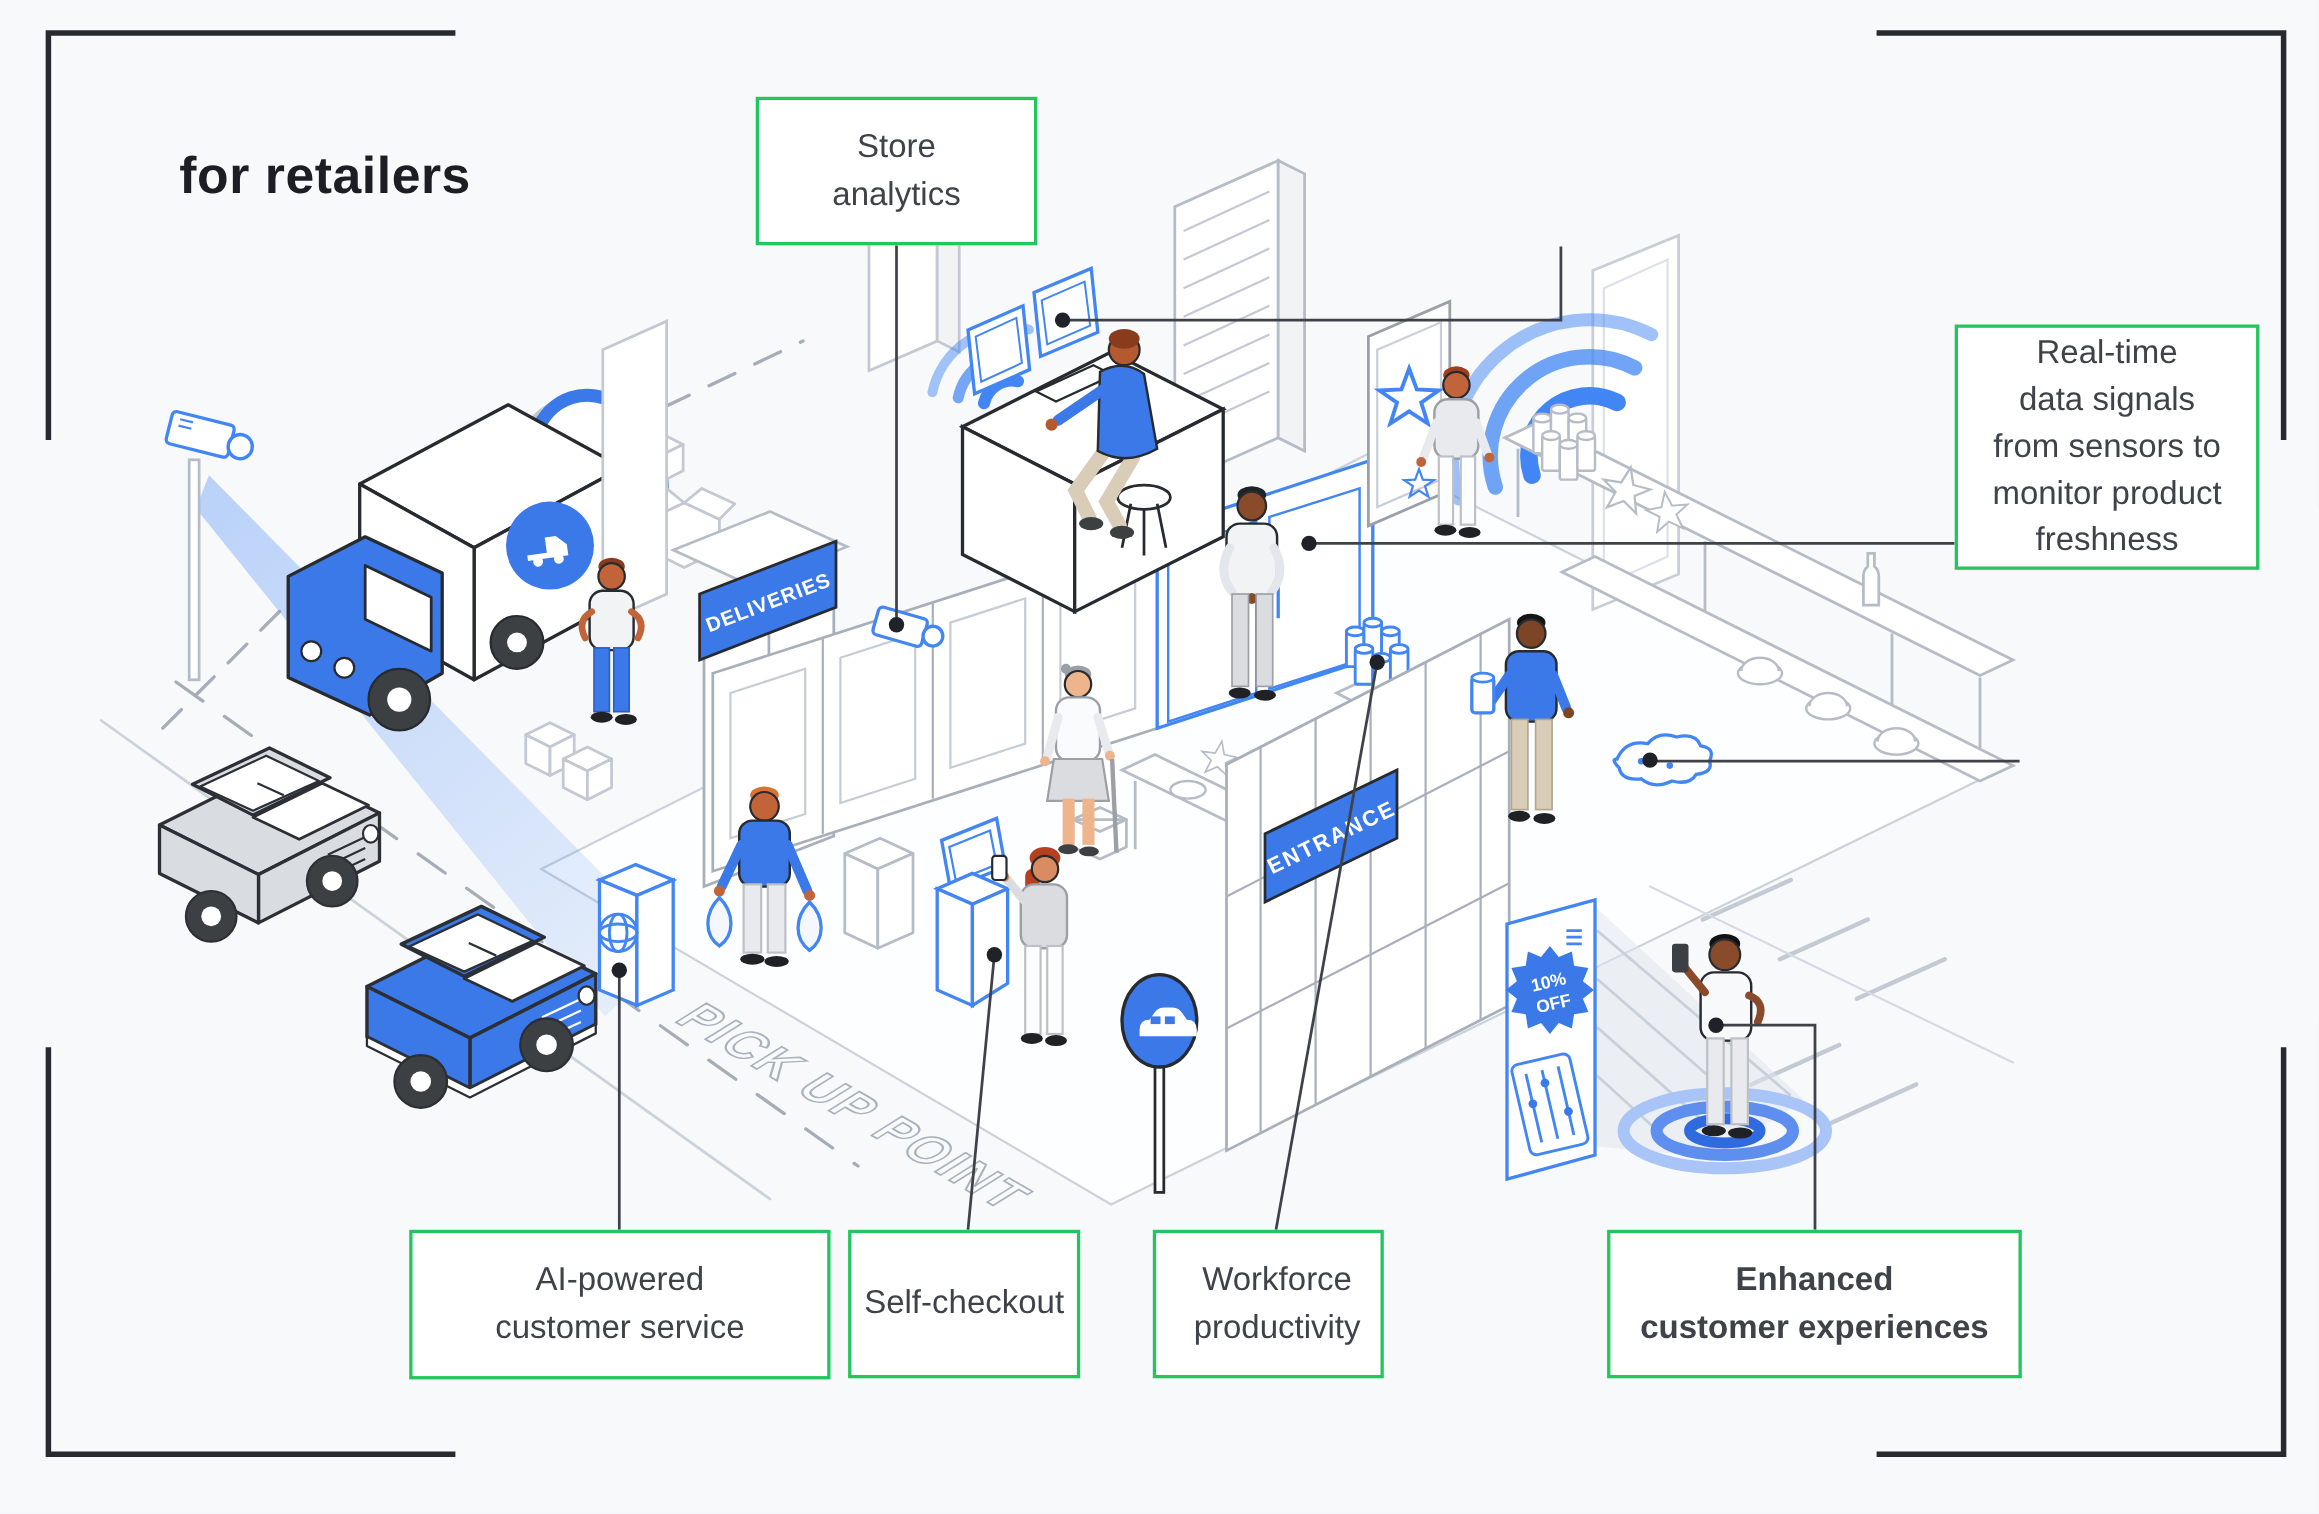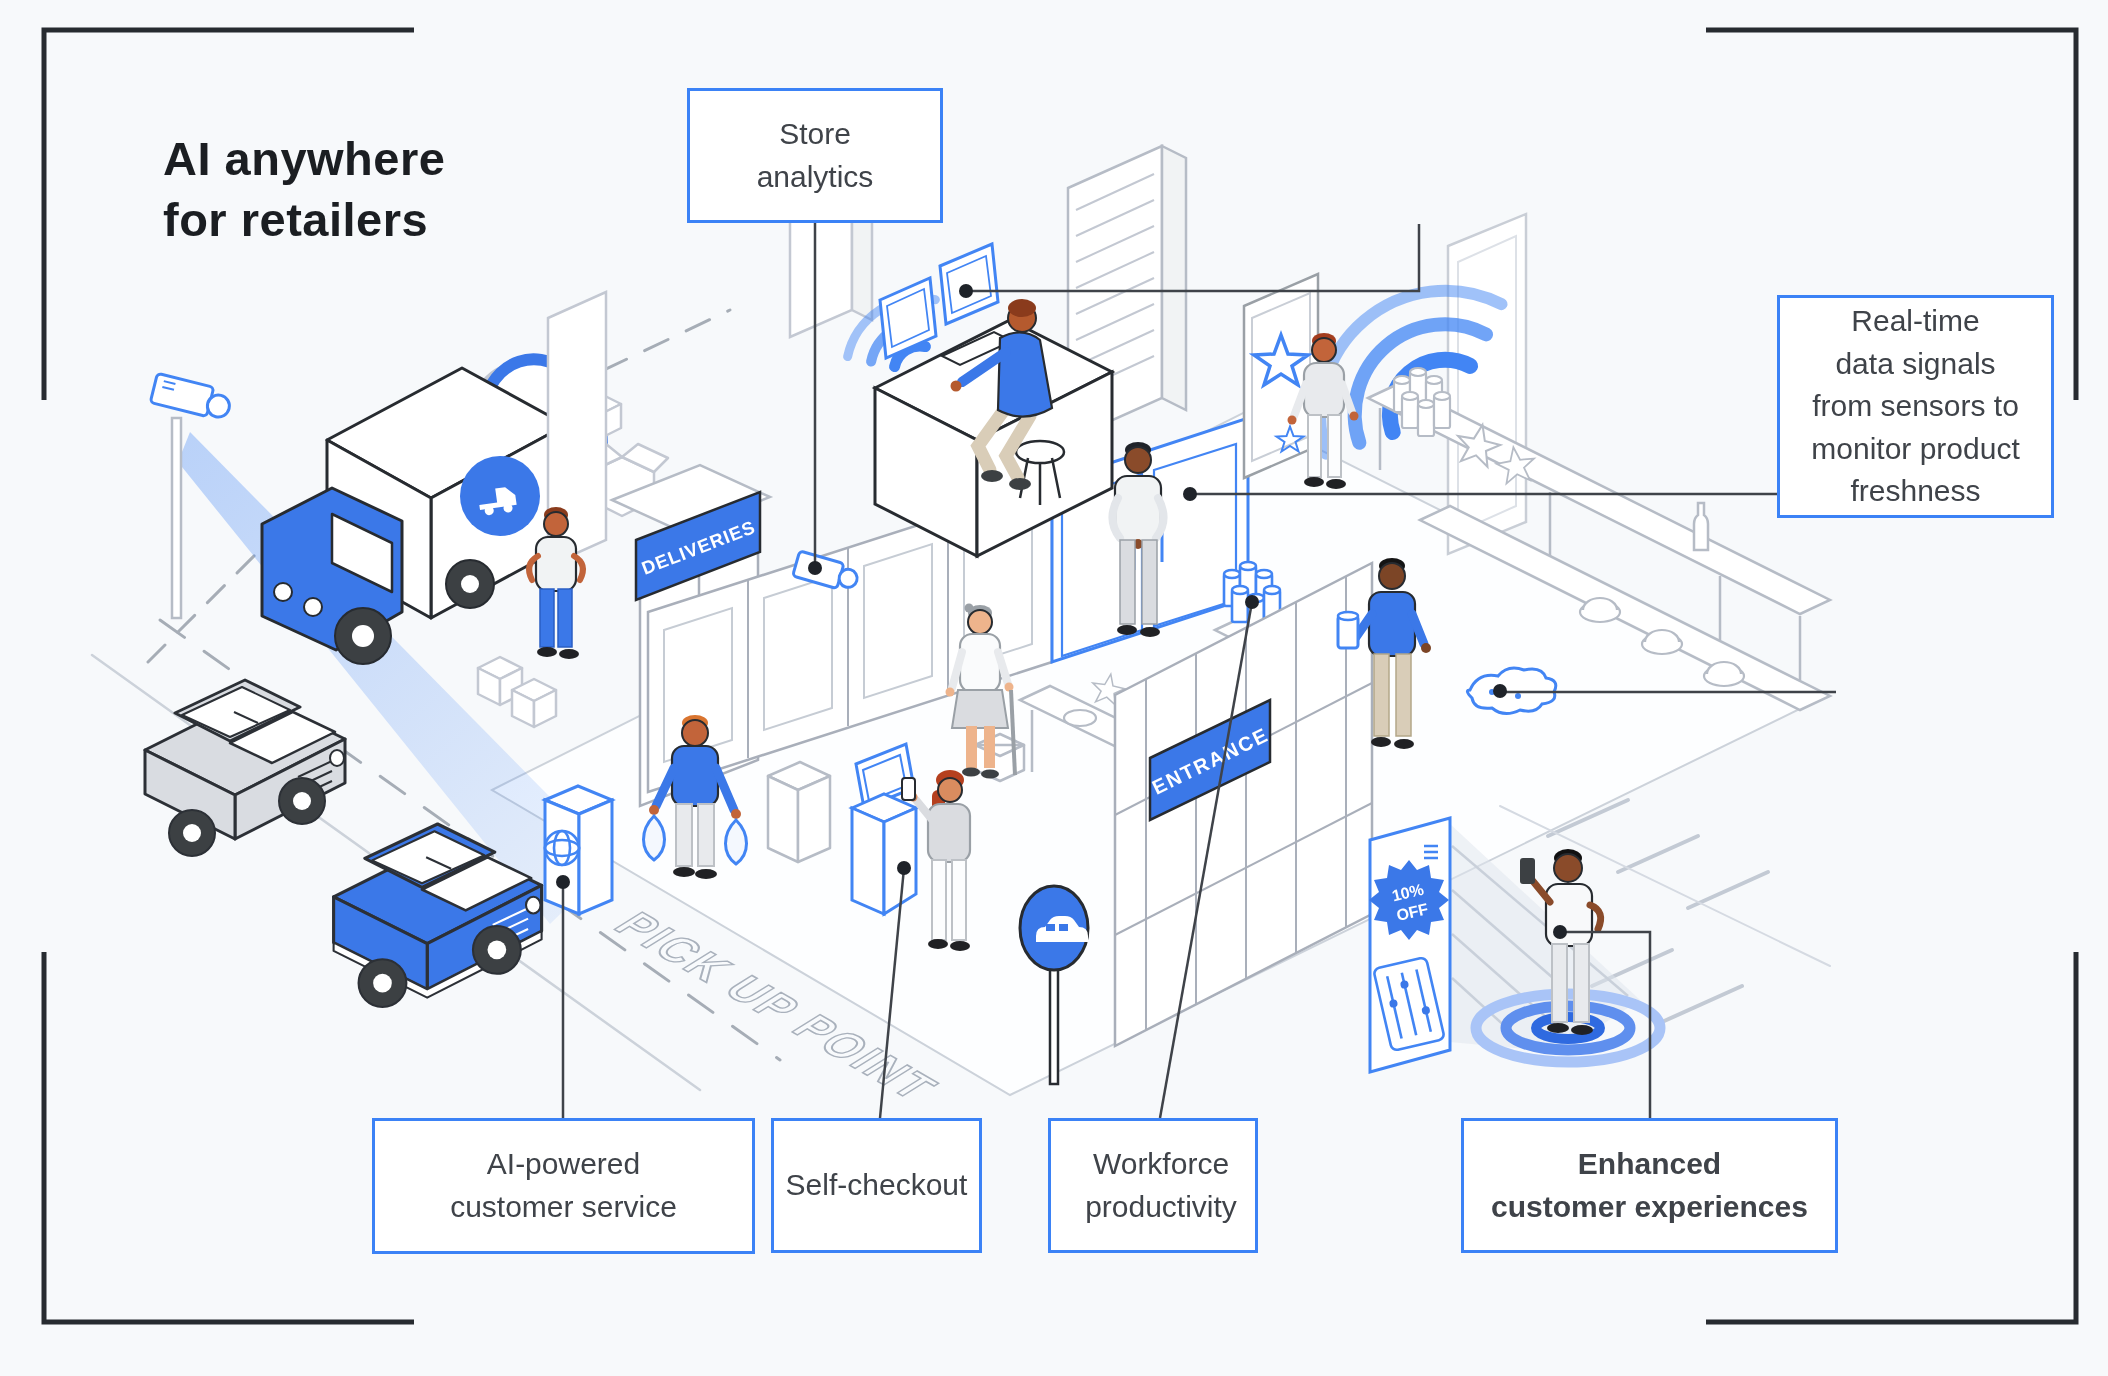--- a/index.html
+++ b/index.html
@@ -8,21 +8,21 @@
     background:#f7f9fb;
     font-family:"Liberation Sans", sans-serif;
   }
   .scene{position:absolute;left:0;top:0;}
   .title{
     position:absolute;left:163px;top:128px;
     font-size:47px;font-weight:700;color:#1b1e22;line-height:1.3;letter-spacing:.5px;
   }
   .callout{
     position:absolute;box-sizing:border-box;
-    background:#ffffff;border:3px solid #3b82f6;
+    background:#ffffff;border:3px solid #22c55e;
     display:flex;flex-direction:column;align-items:center;justify-content:center;
     text-align:center;color:#3f4349;font-size:30px;line-height:1.42;
   }
   .callout span{display:block;}
   svg text{font-family:"Liberation Sans", sans-serif;}
 </style>
 </head>
 <body>
 
 <div class="canvas">
@@ -519,21 +519,20 @@
 
   <g stroke="#272b30" stroke-width="5" fill="none">
     <path d="M 44 400 V 30 H 414"></path>
     <path d="M 1706 30 H 2076 V 400"></path>
     <path d="M 44 952 V 1322 H 414"></path>
     <path d="M 1706 1322 H 2076 V 952"></path>
   </g>
 </svg>
 
 <div class="title">
-  <div>AI anywhere</div>
   <div>for retailers</div>
 </div>
 
 <div class="callout" style="left:687px;top:88px;width:256px;height:135px;">
   <span>Store</span>
   <span>analytics</span>
 </div>
 
 
 <div class="callout" style="left:1777px;top:295px;width:277px;height:223px;">

